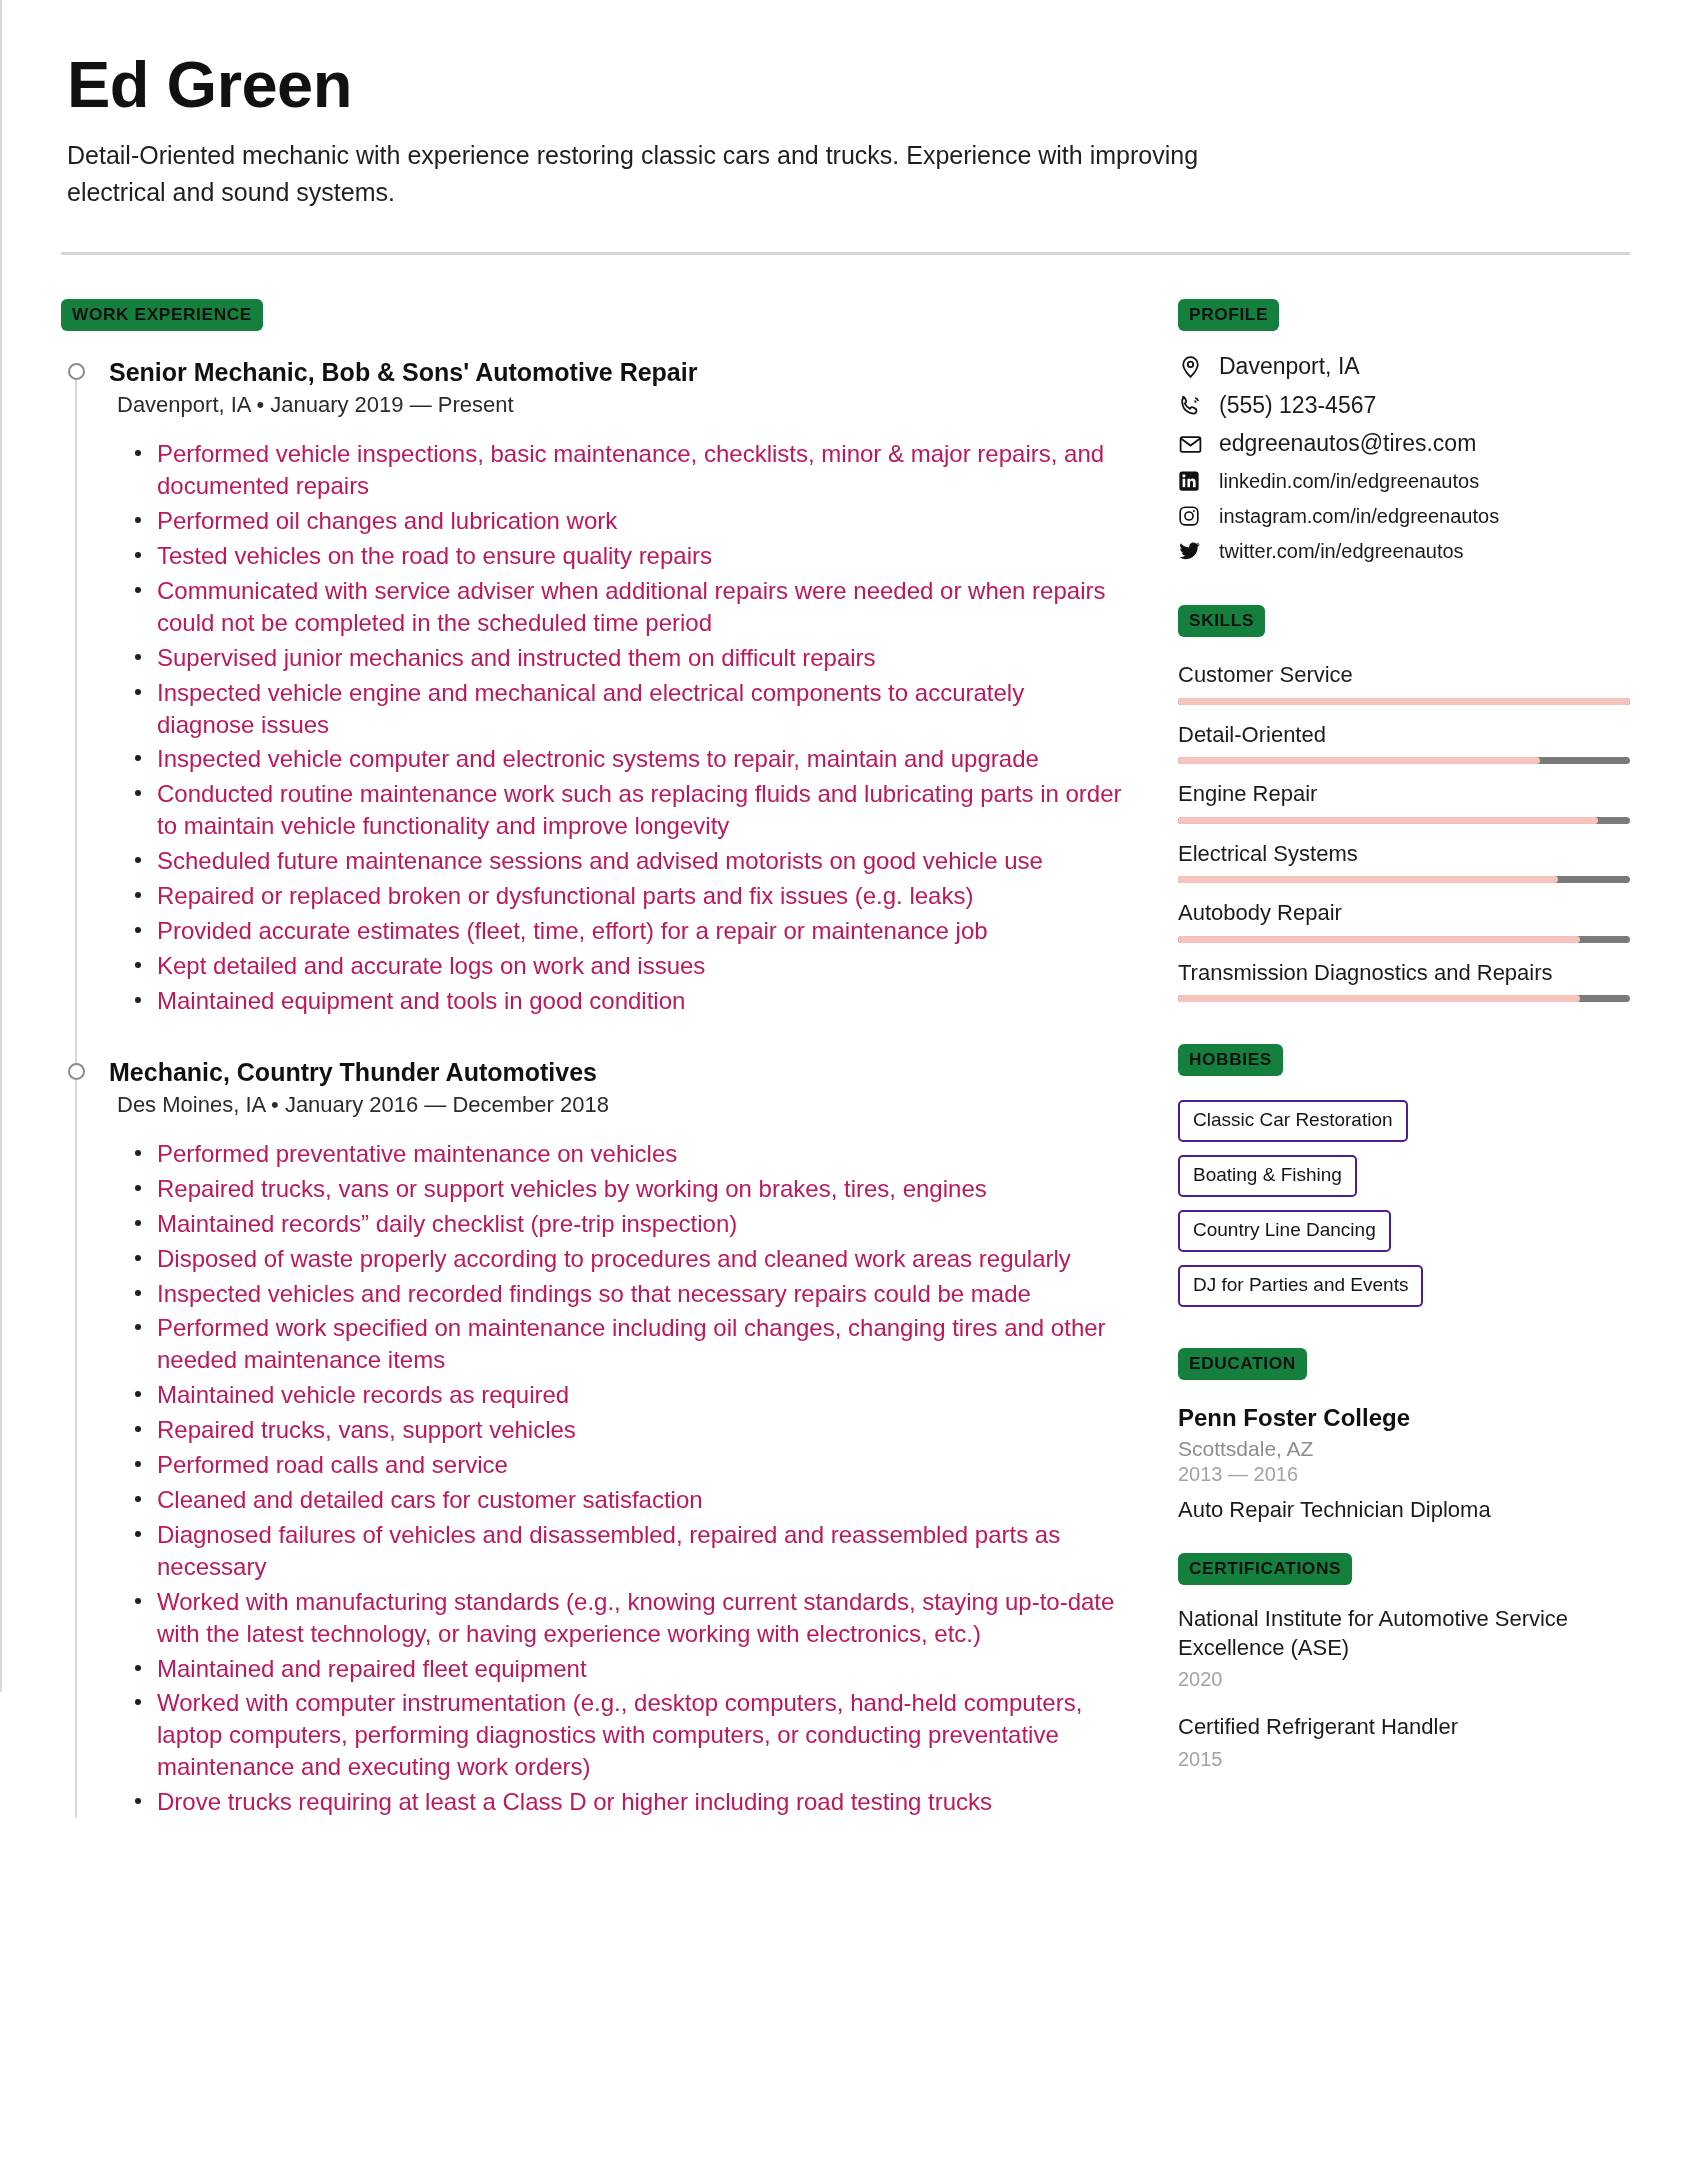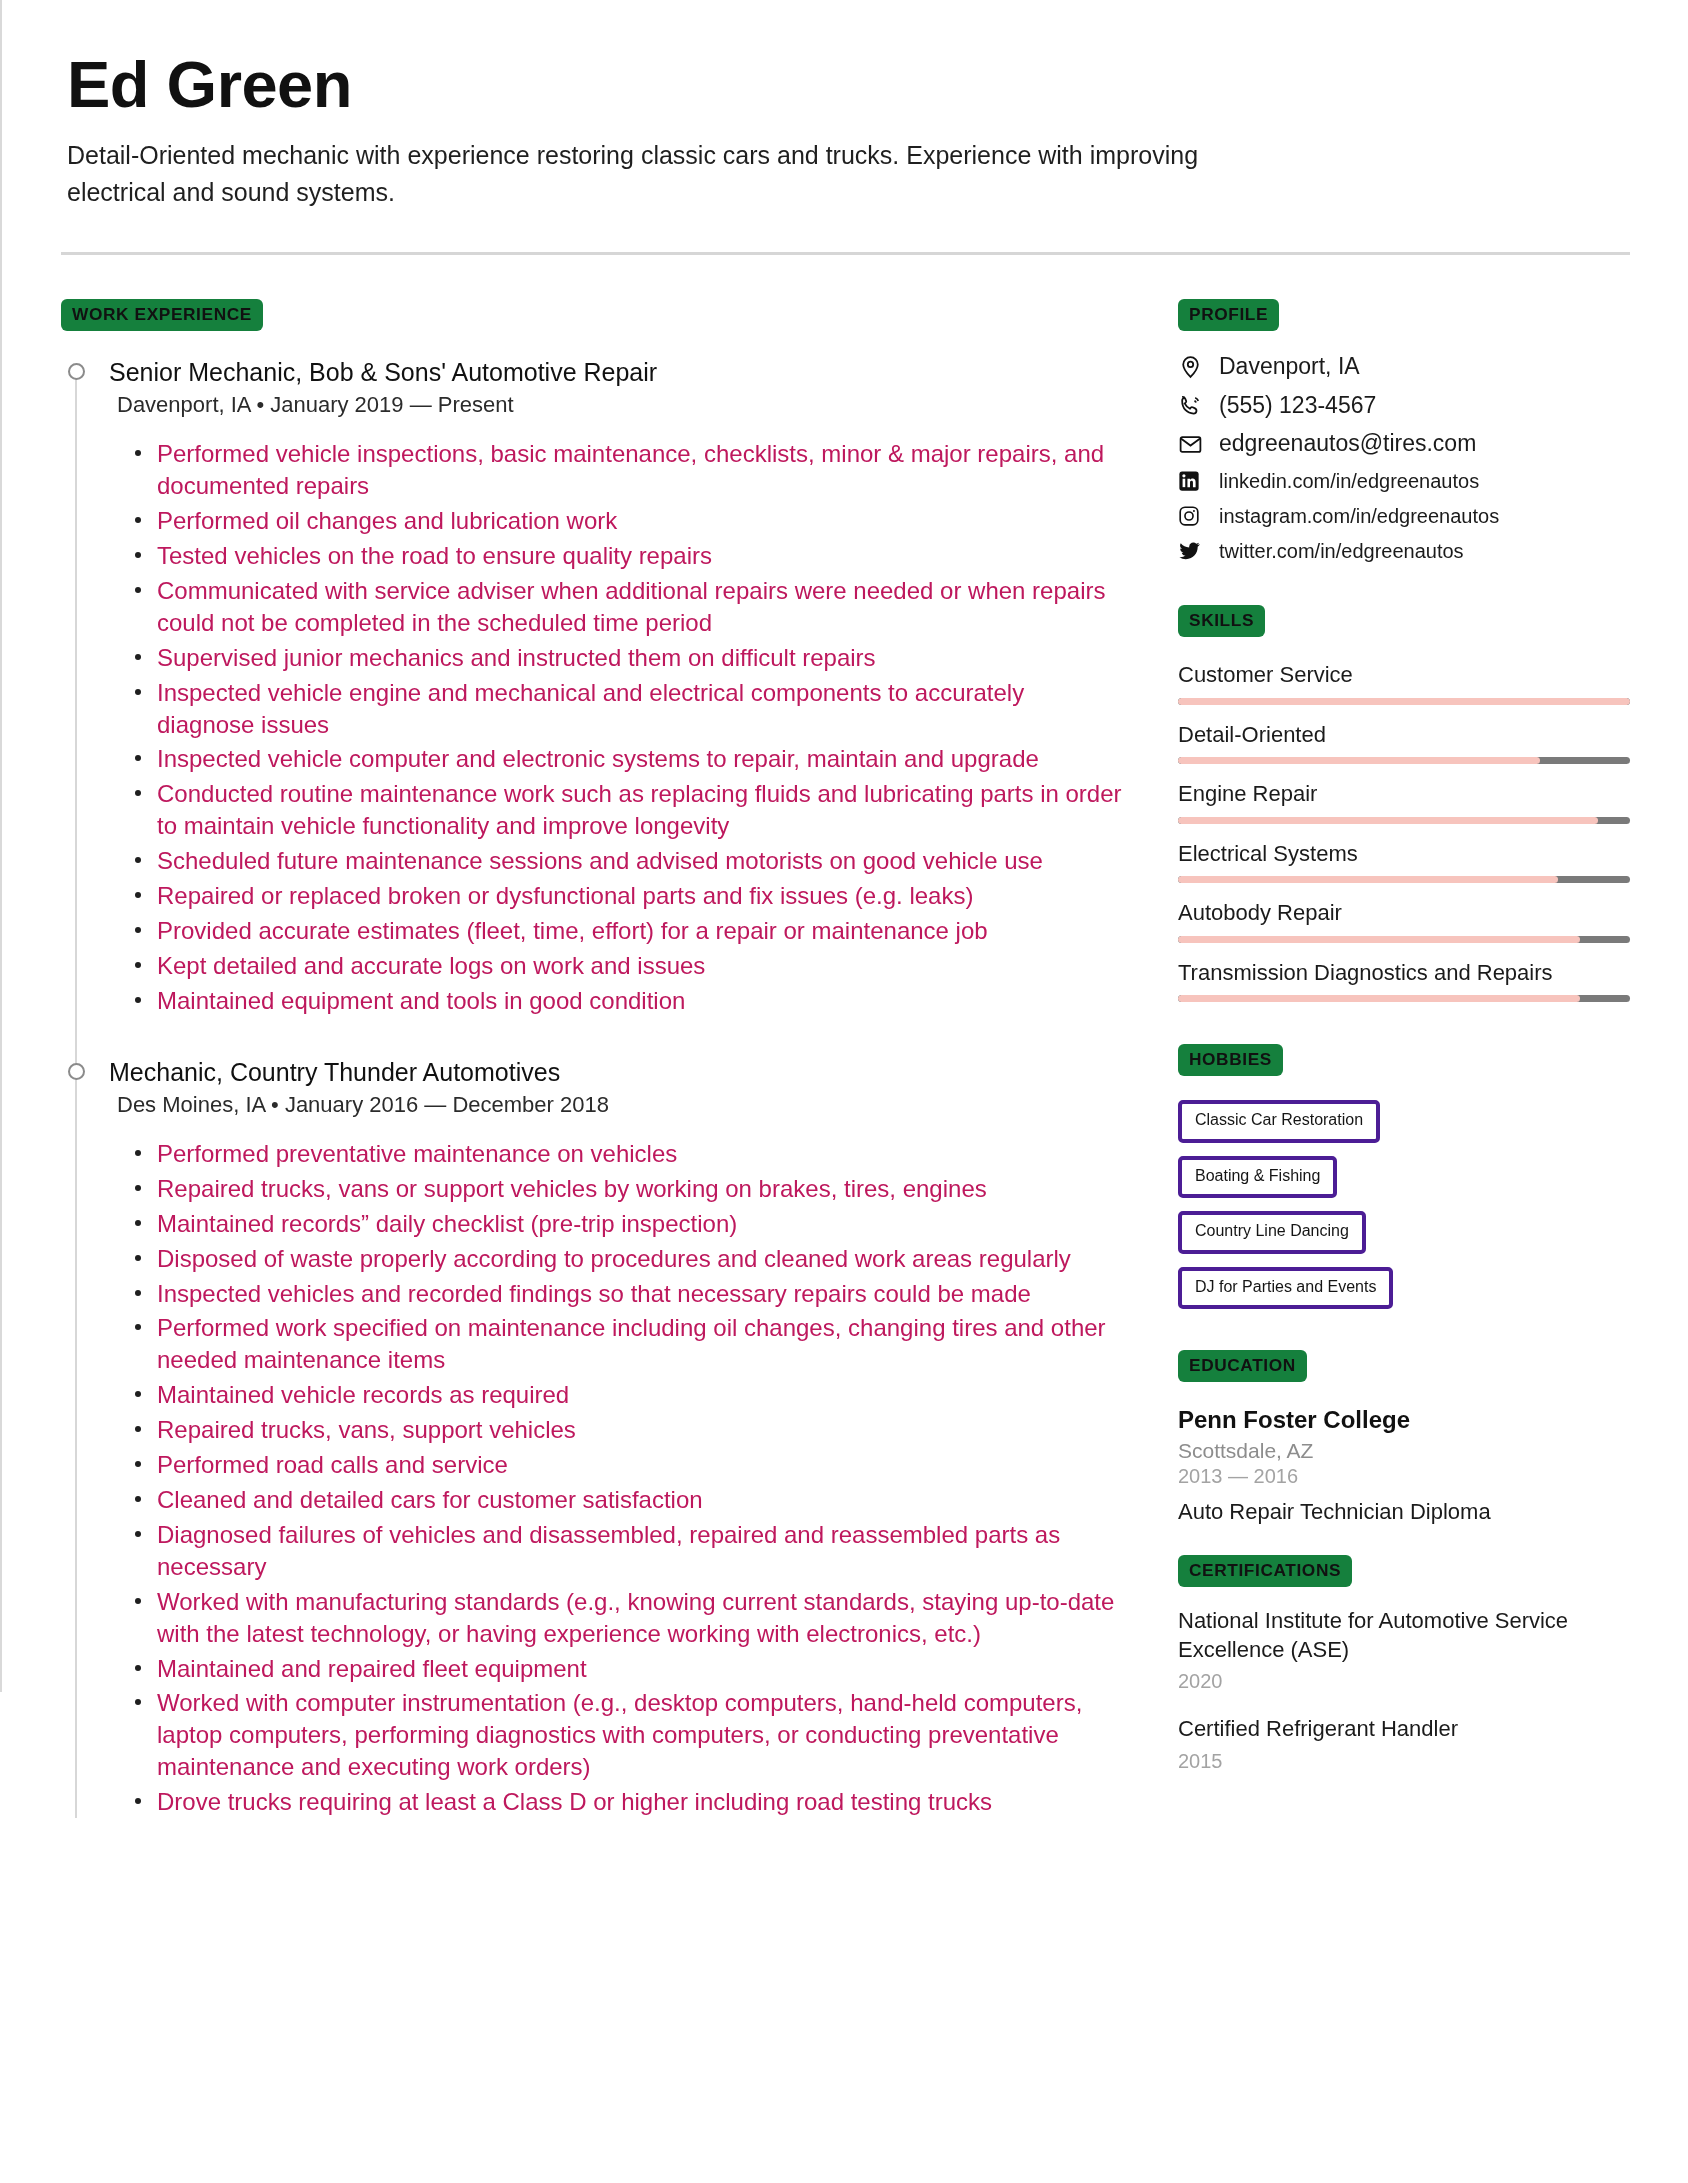--- a/index.html
+++ b/index.html
@@ -107,21 +107,21 @@
     top: 6px;
     width: 17px;
     height: 17px;
     border: 2px solid #8b8b8b;
     border-radius: 50%;
     background: #ffffff;
     box-sizing: border-box;
   }
   .job-title {
     font-size: 25px;
-    font-weight: 400;
+    font-weight: 700;
     color: #111111;
     margin: 0 0 4px 0;
     line-height: 1.25;
   }
   .job-meta {
     font-size: 22px;
     color: #2b2b2b;
     margin: 0 0 20px 8px;
     font-weight: 400;
   }
@@ -199,24 +199,24 @@
     position: absolute;
     left: 0; top: 0; bottom: 0;
     background: #F7C4BD;
     border-radius: 4px;
   }
 
   
   .hobbies { margin-top: 24px; }
   .hobby {
     display: inline-block;
-    border: 4px solid #4c1d95;
+    border: 2px solid #4c1d95;
     border-radius: 5px;
     padding: 7px 13px 9px 13px;
-    font-size: 16px;
+    font-size: 19px;
     color: #151515;
     margin-bottom: 13px;
     line-height: 1.15;
   }
   .hobby-row { display: block; }
 
   
   .edu { margin-top: 24px; }
   .edu-school {
     font-size: 24px;

